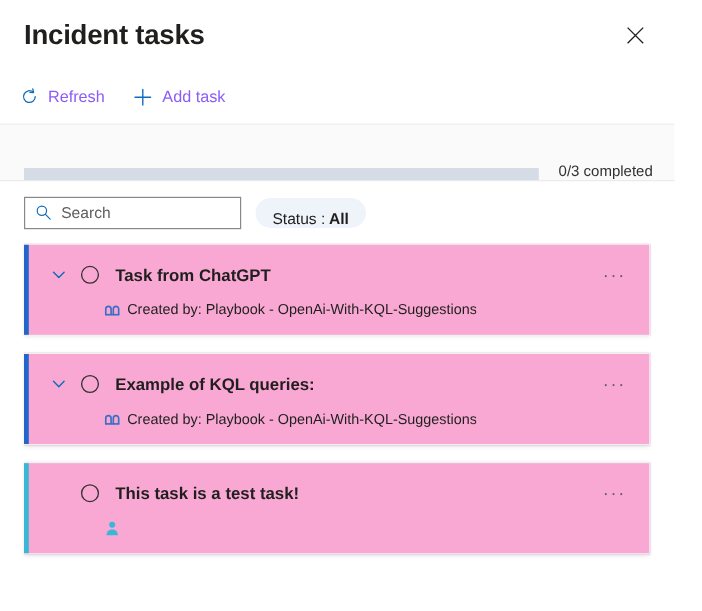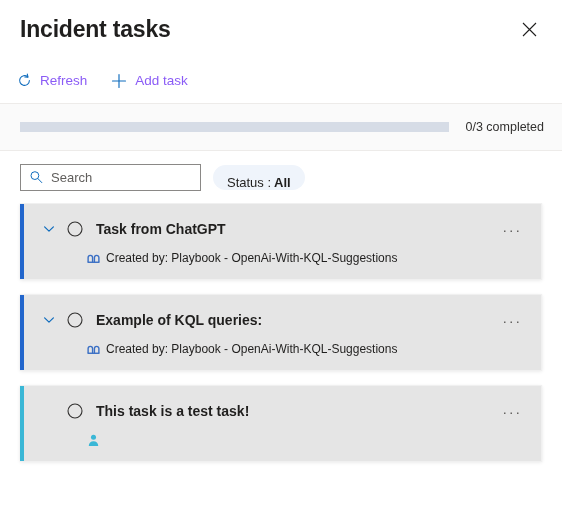--- a/index.html
+++ b/index.html
@@ -93,21 +93,21 @@
   .cmd-btn .cmd-ico svg { display: block; }
   .cmd-gap { width: 8px; }
 
   
   .progress-strip {
     flex: 0 0 47px;
     height: 47px;
     background: #fafafa;
     border-bottom: 1px solid #edebe9;
     display: flex;
-    align-items: center;
+    align-items: flex-end;
     padding: 0 18px 0 20px;
     box-sizing: border-box;
     gap: 16px;
   }
   .progress-track {
     flex: 1 1 auto;
     height: 10px;
     background: #d6dce6;
     border-radius: 0;
     position: relative;
@@ -187,21 +187,21 @@
 
   
   .task-list {
     flex: 1 1 auto;
     padding: 0 20px 0 20px;
     box-sizing: border-box;
     overflow: hidden;
   }
   .task-card {
     position: relative;
-    background: #e5e5e5;
+    background: #f9a8d4;
     border: 1px solid #f0f0f0;
     border-left: 0;
     box-shadow: 0 1.2px 3.6px rgba(0,0,0,0.10), 0 0.3px 0.9px rgba(0,0,0,0.08);
     margin-bottom: 14px;
     padding: 14px 16px 14px 0;
     box-sizing: border-box;
     display: flex;
     align-items: flex-start;
   }
   .task-accent {

